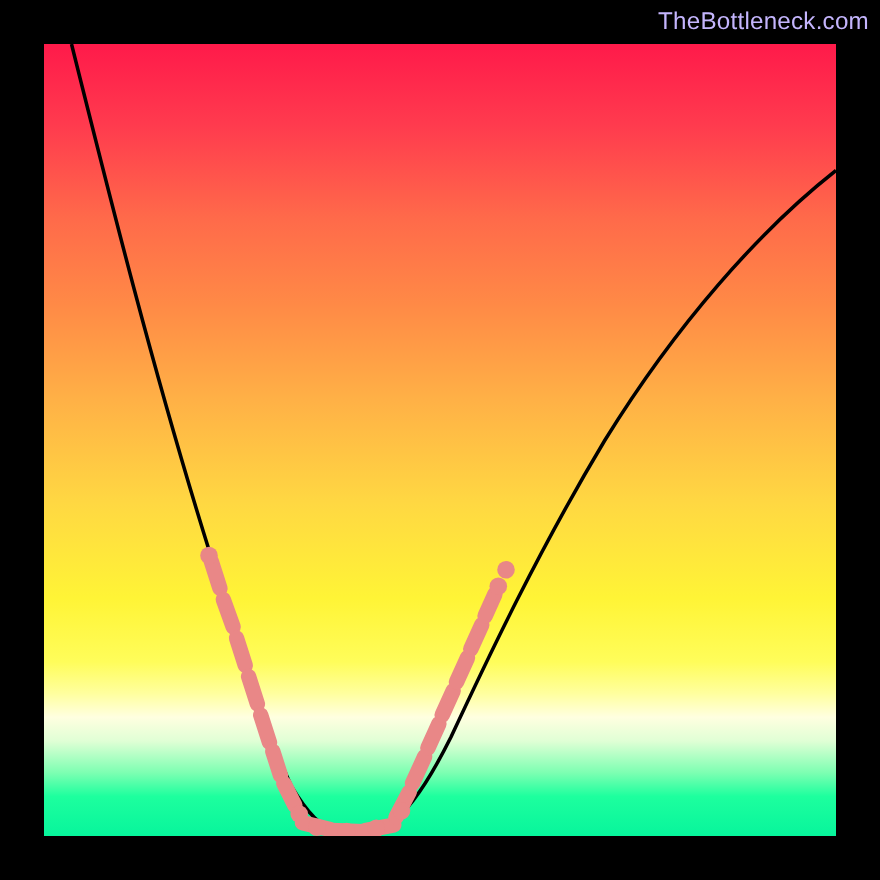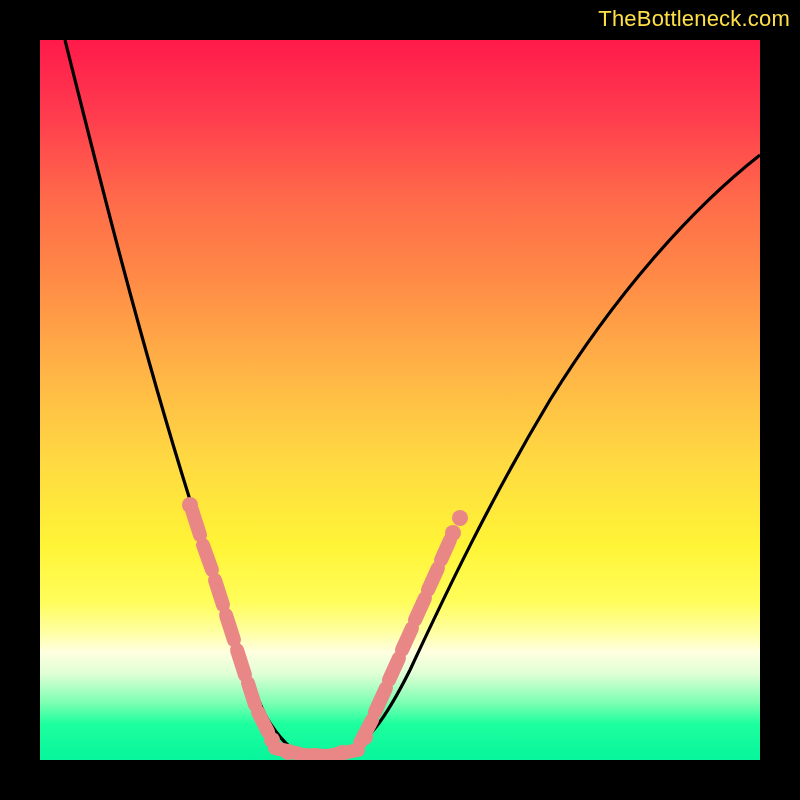--- a/index.html
+++ b/index.html
@@ -40,21 +40,21 @@
       #e0ffd5 88%,
       #7dffb2 92%,
       #1dff9e 95%,
       #07f59c 100%
     );
   }
   .watermark {
     position: absolute;
     top: 6px;
     right: 10px;
-    color: #fde047;
+    color: #c4b5fd;
     font-size: 22px;
     font-weight: 500;
     letter-spacing: 0.2px;
     user-select: none;
   }
   svg {
     position: absolute;
     left: 0;
     top: 0;
   }

